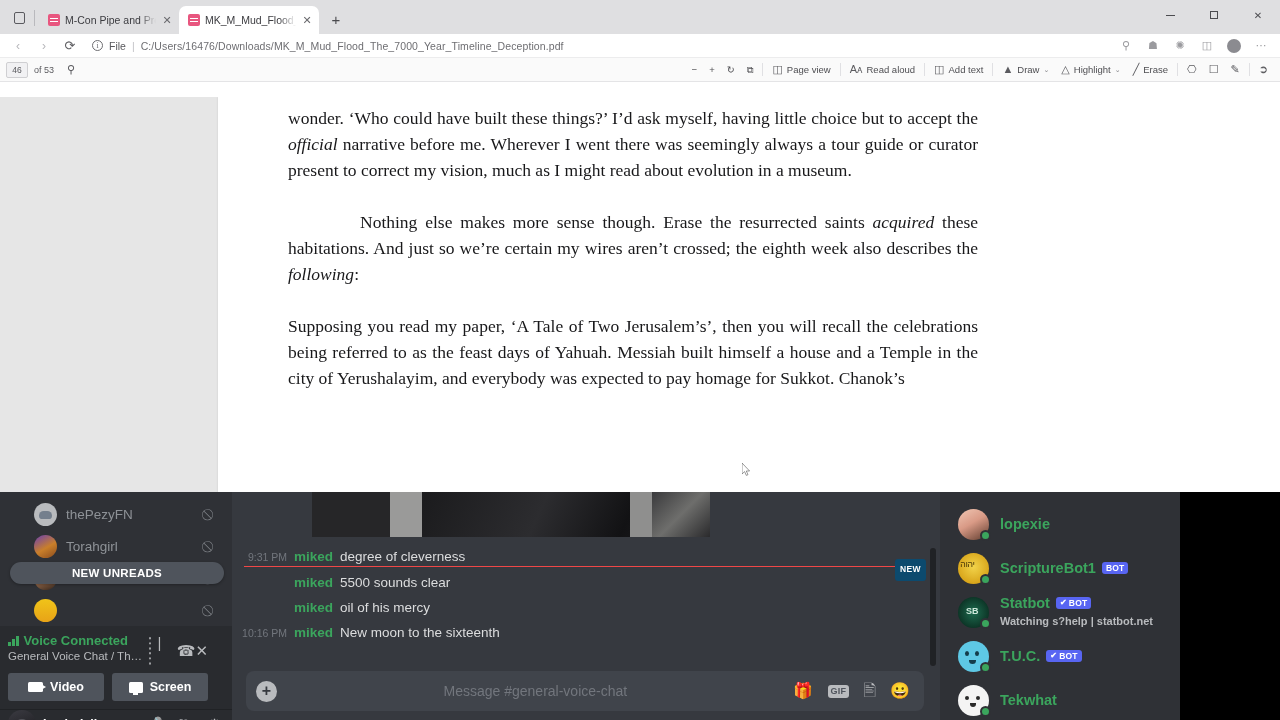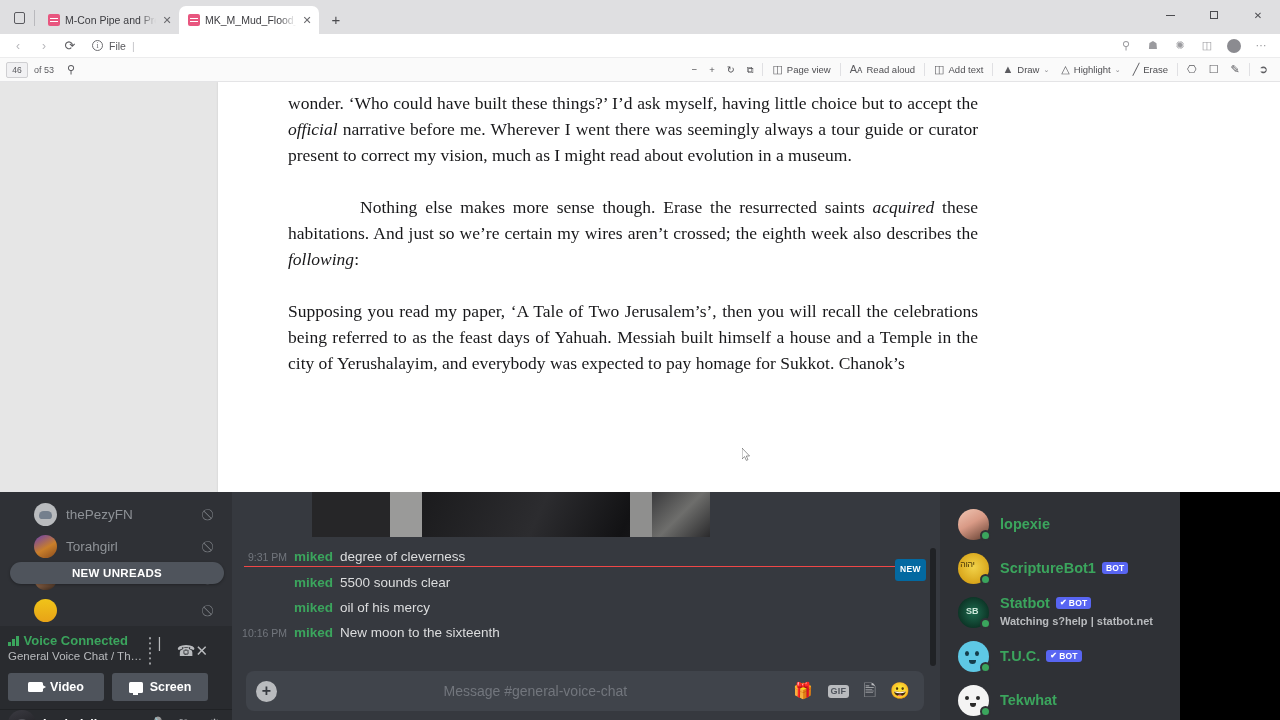--- a/index.html
+++ b/index.html
@@ -121,21 +121,21 @@
   .tbtn {
     height: 18px; display: flex; align-items: center; gap: 4px;
     padding: 0 6px; color: #4e4e52; font-size: 9.5px; white-space: nowrap;
   }
   .tsep { width: 1px; height: 13px; background: #e0e0e3; margin: 0 3px; }
   .gicon { color: #5b5b5f; font-size: 11px; line-height: 1; }
   .caret { font-size: 7px; color: #86868a; }
 
   
   .viewer {
-    position: absolute; left: 0; top: 82px; width: 1038px; height: 418px;
+    position: absolute; left: 0; top: 97px; width: 1038px; height: 418px;
     background: #e6e6e6; overflow: hidden;
   }
   .page {
     position: absolute; left: 218px; top: 0; width: 830px; height: 418px;
     background: #ffffff; box-shadow: 0 0 2px rgba(0,0,0,.12);
   }
   .doc {
     padding: 0 70px; font-family: "Liberation Serif", serif;
     color: #18181a; font-size: 17.5px; line-height: 26px;
     text-align: justify;
@@ -290,21 +290,21 @@
     font-size: 10.5px; color: #72767d;
   }
   .msg .au { color: #3ba55d; font-weight: bold; font-size: 13.5px; margin-right: 7px; }
   .msg .tx { color: #dcddde; font-size: 13.5px; }
   .newdiv {
     position: absolute; left: 12px; right: 0; top: 22px; height: 1px;
     background: #f04747; z-index: 4;
   }
   .newdiv .badge {
     position: absolute; right: 0; top: -7px;
-    background: #0369a1; color: #fff; font-size: 8.5px; font-weight: bold;
+    background: #0c4a6e; color: #fff; font-size: 8.5px; font-weight: bold;
     padding: 1px 5px 2px 5px; border-radius: 3px; letter-spacing: .4px;
   }
   .composer {
     position: absolute; left: 14px; right: 16px; bottom: 9px; height: 40px;
     background: #40444b; border-radius: 8px;
     display: flex; align-items: center; padding: 0 14px 0 10px; gap: 10px;
   }
   .plus {
     width: 21px; height: 21px; border-radius: 50%; background: #b9bbbe;
     color: #36393f; font-size: 16px; font-weight: bold; line-height: 19px;
@@ -433,20 +433,21 @@
     </div>
 
     <div class="navbar">
       <div class="navbtn">‹</div>
       <div class="navbtn">›</div>
       <div class="navbtn reload">⟳</div>
       <div class="omnibox">
         <span class="omni-info">i</span>
         <span class="omni-file">File</span>
         <span class="omni-sep">|</span>
+        <span class="omni-url">C:/Users/16476/Downloads/MK_M_Mud_Flood_The_7000_Year_Timeline_Deception.pdf</span>
       </div>
       <div class="navicons">
         <div class="navicon">⚲</div>
         <div class="navicon">☗</div>
         <div class="navicon">✺</div>
         <div class="navicon">◫</div>
         <div class="navicon">
             <span class="avatar-btn"></span>
           </div>
         <div class="navicon">⋯</div>

